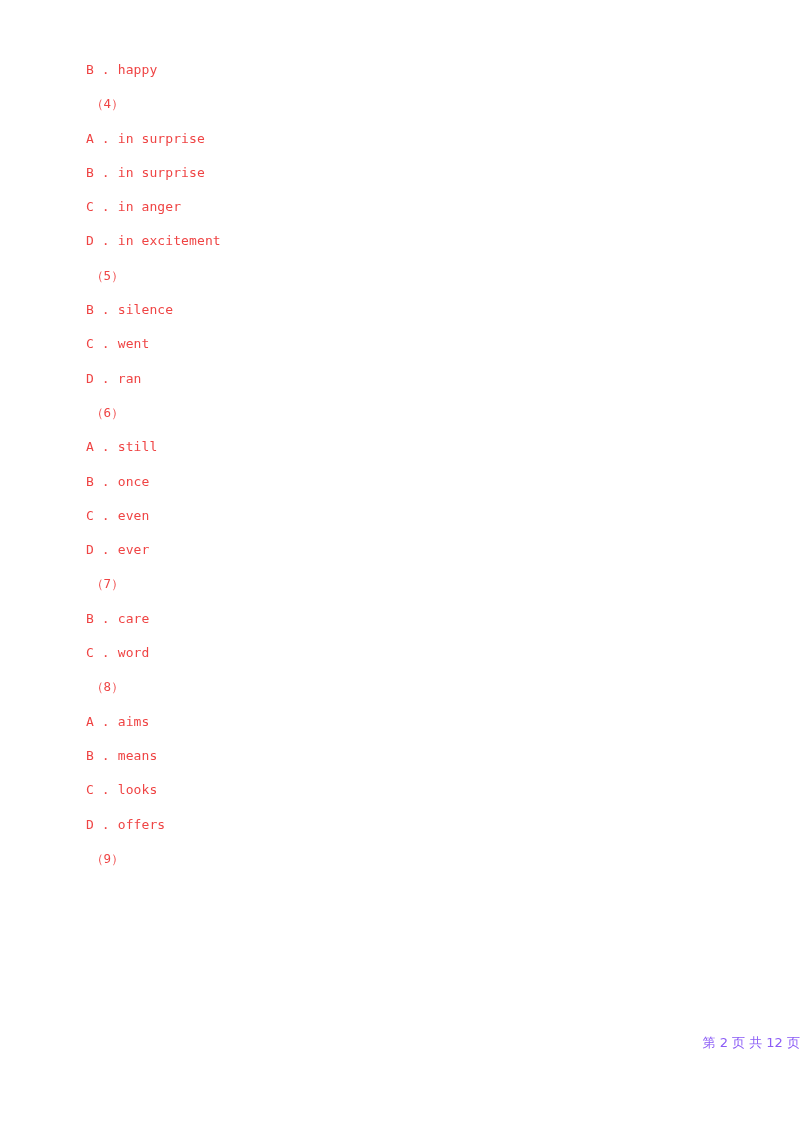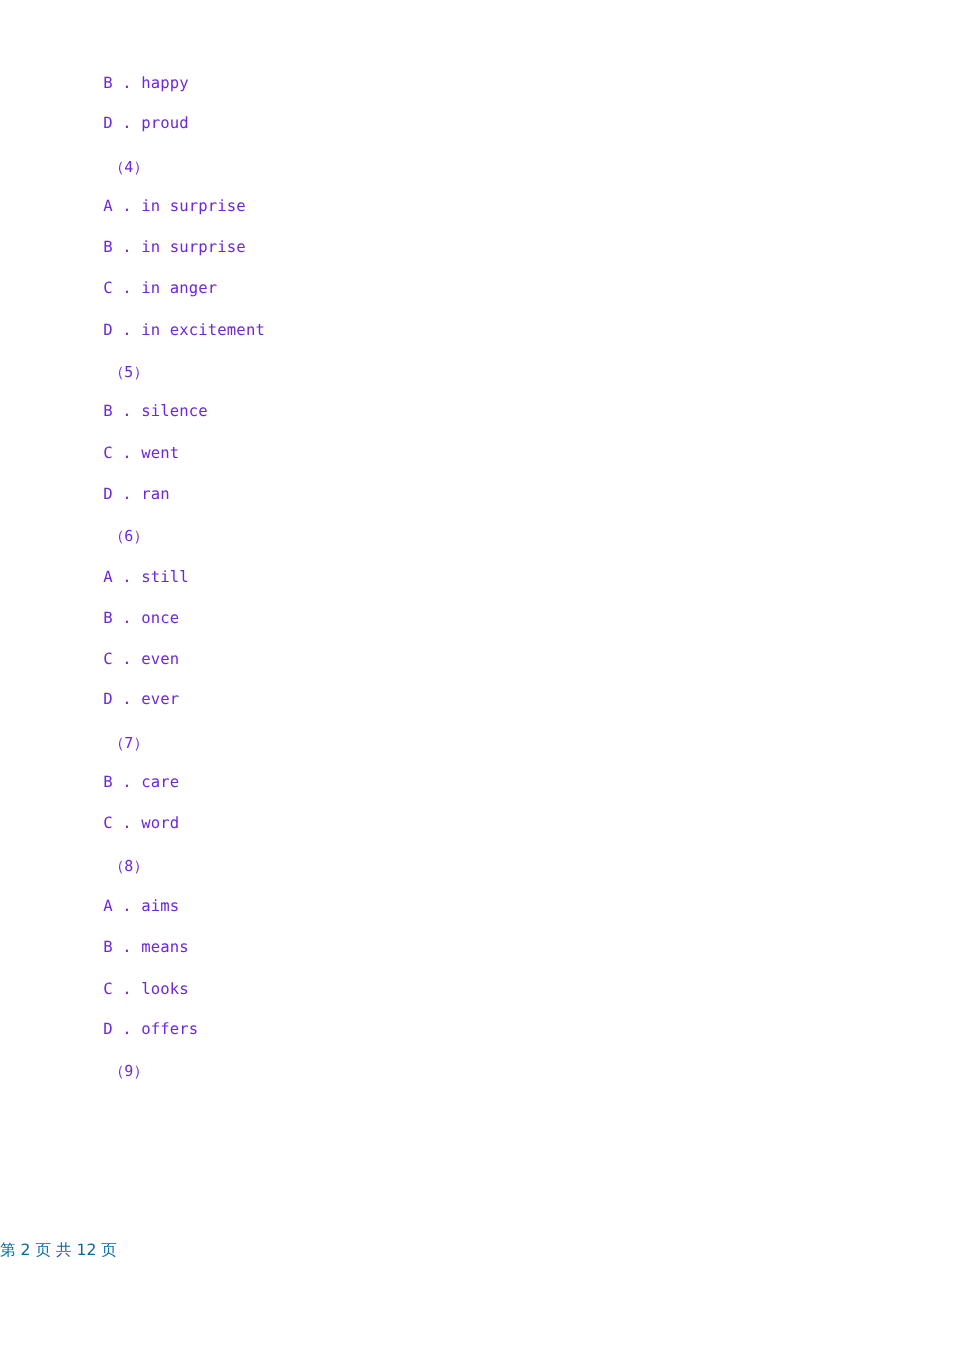--- a/index.html
+++ b/index.html
@@ -21,52 +21,51 @@
   #content {
     position: absolute;
     left: 86px;
     top: 53px;
     width: 650px;
   }
   .line {
     height: 34.3px;
     line-height: 34.3px;
     font-size: 13px;
-    color: #6d28d9;
+    color: #ef4444;
     white-space: pre;
     letter-spacing: 0.1px;
   }
   .line.option {
     padding-left: 0px;
   }
   .line.marker {
     padding-left: 5px;
     font-size: 12.5px;
   }
   #footer {
     position: absolute;
     left: 0;
     top: 1031px;
     width: 800px;
-    text-align: left;
+    text-align: right;
     font-size: 13px;
-    color: #0369a1;
+    color: #8b5cf6;
     line-height: 24px;
     white-space: pre;
     font-family: "DejaVu Sans", "Liberation Sans", sans-serif;
   }
 </style>
 </head>
 <body>
 
 <div id="page">
 
   <div id="content">
       <div class="line option">B . happy</div>
-      <div class="line option">D . proud</div>
       <div class="line marker">（4）</div>
       <div class="line option">A . in surprise</div>
       <div class="line option">B . in surprise</div>
       <div class="line option">C . in anger</div>
       <div class="line option">D . in excitement</div>
       <div class="line marker">（5）</div>
       <div class="line option">B . silence</div>
       <div class="line option">C . went</div>
       <div class="line option">D . ran</div>
       <div class="line marker">（6）</div>

